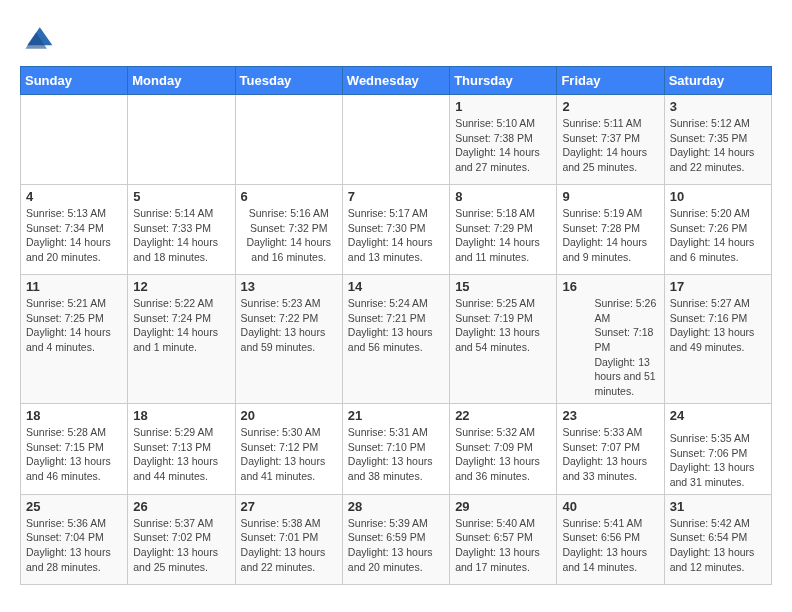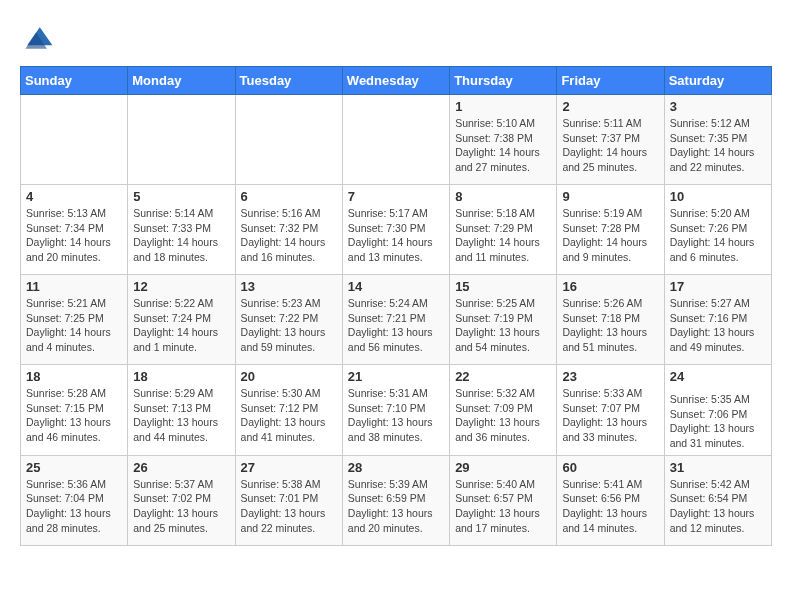--- a/index.html
+++ b/index.html
@@ -151,21 +151,21 @@
 Daylight: 14 hours and 20 minutes.</div>
         </td>
         <td>
           <span class="day-num">5</span>
           <div class="day-info" style="white-space: pre-line;">Sunrise: 5:14 AM
 Sunset: 7:33 PM
 Daylight: 14 hours and 18 minutes.</div>
         </td>
         <td>
           <span class="day-num">6</span>
-          <div class="day-info" style="white-space: pre-line;">Sunrise: 5:16 AM
+          <div class="day-info" style="white-space: pre-line; text-align: center;">Sunrise: 5:16 AM
 Sunset: 7:32 PM
 Daylight: 14 hours and 16 minutes.</div>
         </td>
         <td>
           <span class="day-num">7</span>
           <div class="day-info" style="white-space: pre-line;">Sunrise: 5:17 AM
 Sunset: 7:30 PM
 Daylight: 14 hours and 13 minutes.</div>
         </td>
         <td>
@@ -213,21 +213,21 @@
 Daylight: 13 hours and 56 minutes.</div>
         </td>
         <td>
           <span class="day-num">15</span>
           <div class="day-info" style="white-space: pre-line;">Sunrise: 5:25 AM
 Sunset: 7:19 PM
 Daylight: 13 hours and 54 minutes.</div>
         </td>
         <td>
           <span class="day-num">16</span>
-          <div class="day-info" style="white-space: pre-line;">Sunrise: 5:26 AM
+          <div class="day-info" style="white-space: pre-line; margin-left: 32px;">Sunrise: 5:26 AM
 Sunset: 7:18 PM
 Daylight: 13 hours and 51 minutes.</div>
         </td>
         <td>
           <span class="day-num">17</span>
           <div class="day-info" style="white-space: pre-line;">Sunrise: 5:27 AM
 Sunset: 7:16 PM
 Daylight: 13 hours and 49 minutes.</div>
         </td>
       </tr>
@@ -300,21 +300,21 @@
 Sunset: 6:59 PM
 Daylight: 13 hours and 20 minutes.</div>
         </td>
         <td>
           <span class="day-num">29</span>
           <div class="day-info" style="white-space: pre-line;">Sunrise: 5:40 AM
 Sunset: 6:57 PM
 Daylight: 13 hours and 17 minutes.</div>
         </td>
         <td>
-          <span class="day-num">60</span>
+          <span class="day-num">40</span>
           <div class="day-info" style="white-space: pre-line;">Sunrise: 5:41 AM
 Sunset: 6:56 PM
 Daylight: 13 hours and 14 minutes.</div>
         </td>
         <td>
           <span class="day-num">31</span>
           <div class="day-info" style="white-space: pre-line;">Sunrise: 5:42 AM
 Sunset: 6:54 PM
 Daylight: 13 hours and 12 minutes.</div>
         </td>

